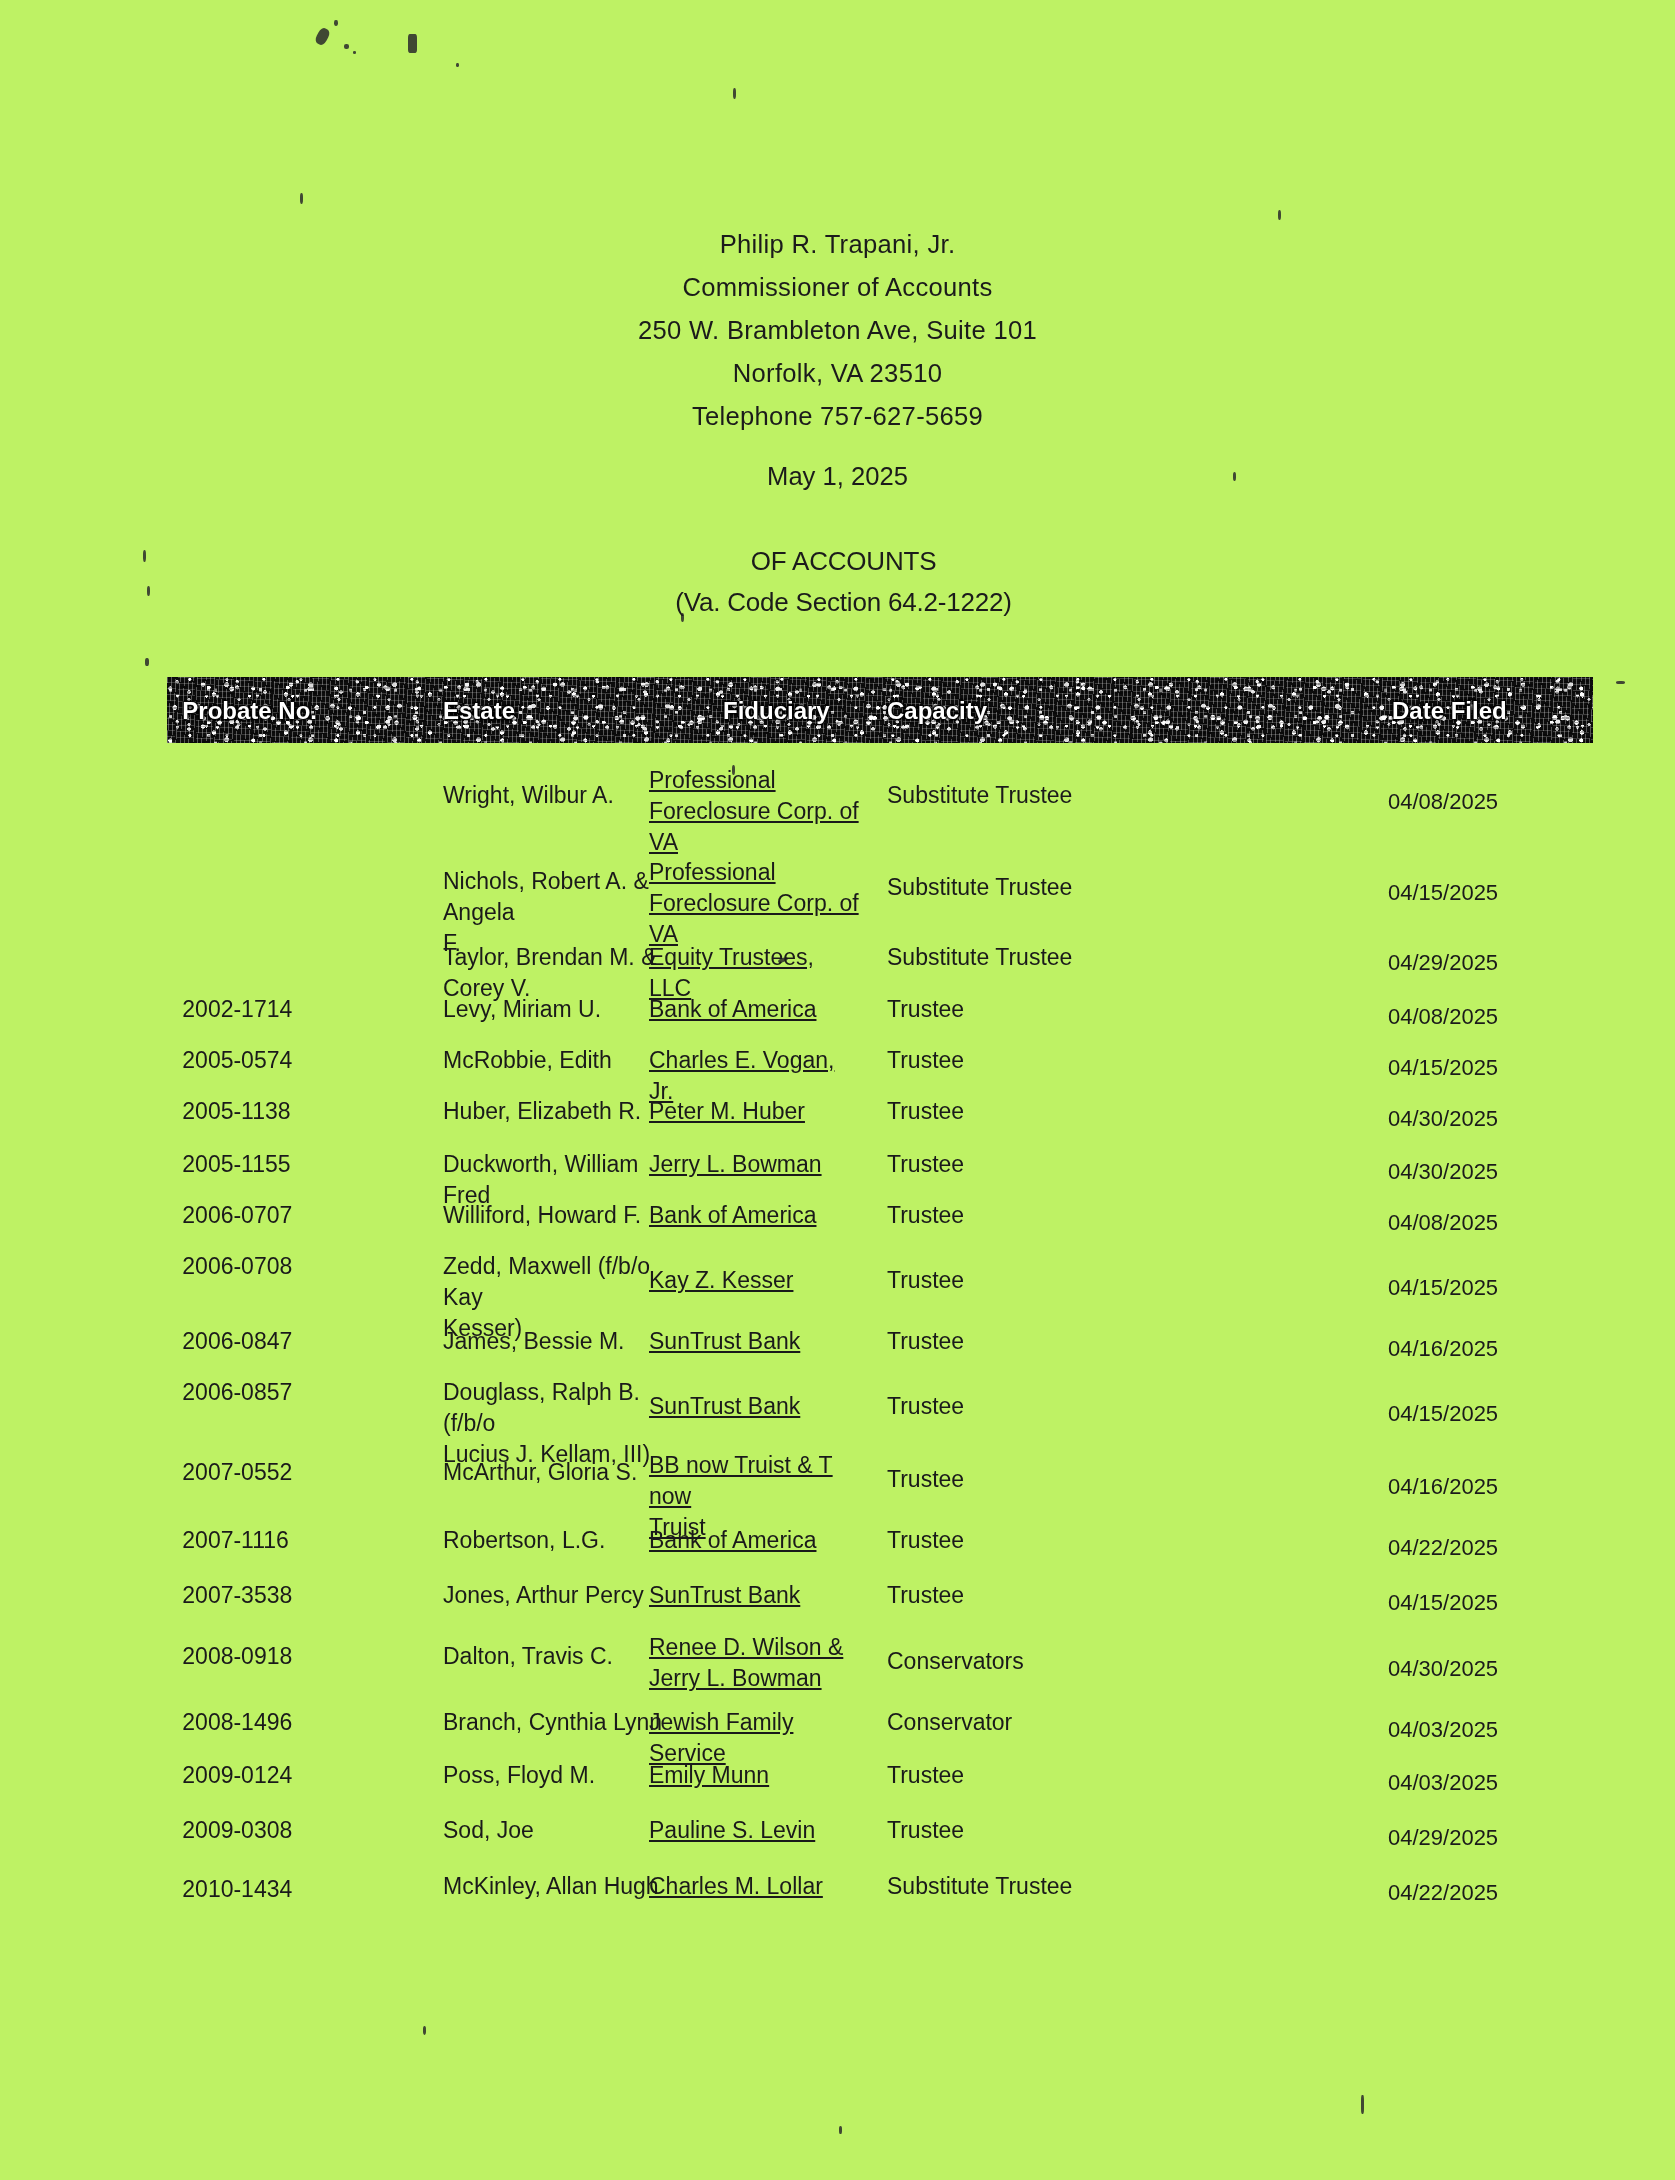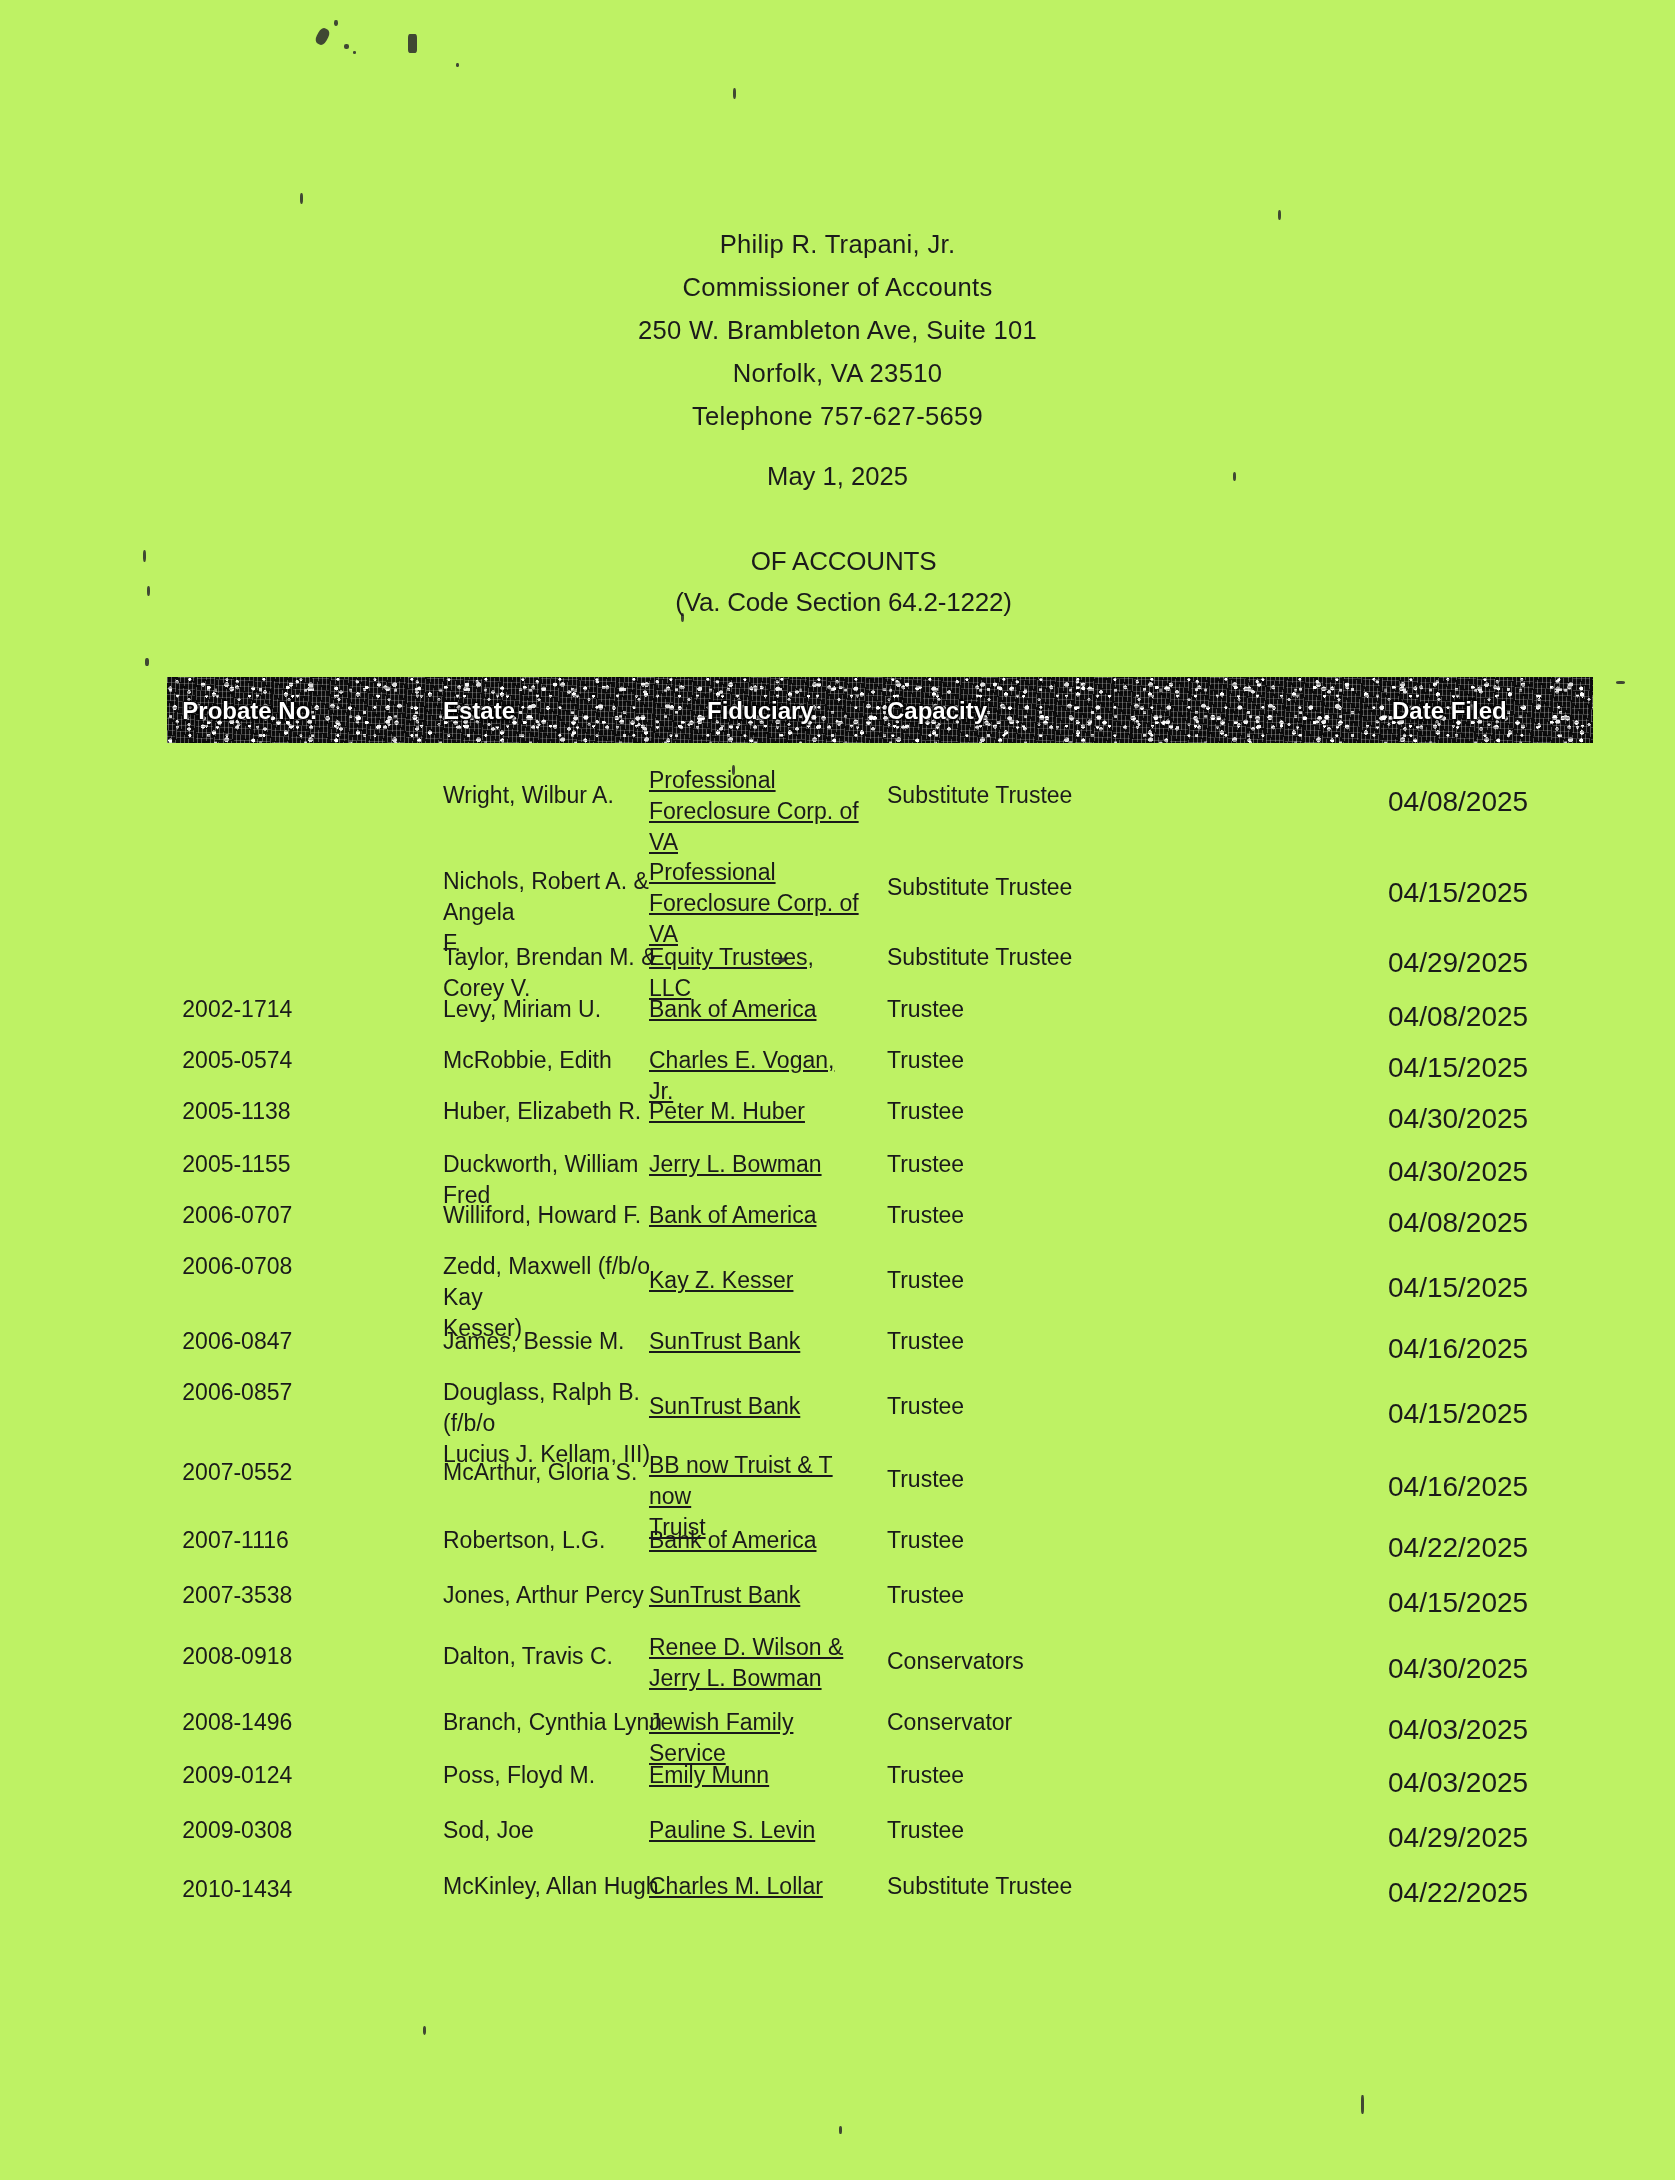--- a/index.html
+++ b/index.html
@@ -129,21 +129,21 @@
     color: #ffffff;
     text-shadow:
        0.9px  0 1.7px #000, -0.9px 0 1.7px #000,
        0  0.9px 1.7px #000,  0 -0.9px 1.7px #000,
        0 0 4.3px #000;
     z-index: 3;
     white-space: nowrap;
   }
   .th-probate  { left: 15.3px;   }
   .th-estate   { left: 276px;  }
-  .th-fiduciary{ left: 504px; padding-left: 36px;  }
+  .th-fiduciary{ left: 520px; padding-left: 36px;  }
   .th-capacity { left: 720px;  }
   .th-date     { left: 1225px; }
 
   
   .tbody {
     position: absolute;
     left: 167px;
     top: 760px;
     width: 1426px;
   }
@@ -155,21 +155,21 @@
     position: absolute;
     font-size: 23px;
     line-height: 31px;
     color: #1a1a1a;
     white-space: pre-line;
   }
   .c-probate   { left: 15.3px;   width: 247px; }
   .c-estate    { left: 276px;  width: 223px; }
   .c-fiduciary { left: 482px;  width: 211px; text-decoration: underline; }
   .c-capacity  { left: 720px;  width: 256px; }
-  .c-date      { left: 1221px; width: 204px; font-size: 28px; }
+  .c-date      { left: 1221px; width: 204px; font-size: 22px; }
 </style>
 </head>
 <body>
 
 <div id="page">
 
   <div class="speck" style="left:317px; top:28px;  width:11px; height:17px; transform:rotate(28deg);"></div>
   <div class="speck" style="left:334px; top:20.4px;  width:4.3px;  height:6px;"></div>
   <div class="speck" style="left:344px; top:44px;  width:5.1px;  height:5.1px;"></div>
   <div class="speck" style="left:353px; top:51px;  width:3.4px;  height:3.4px;"></div>

